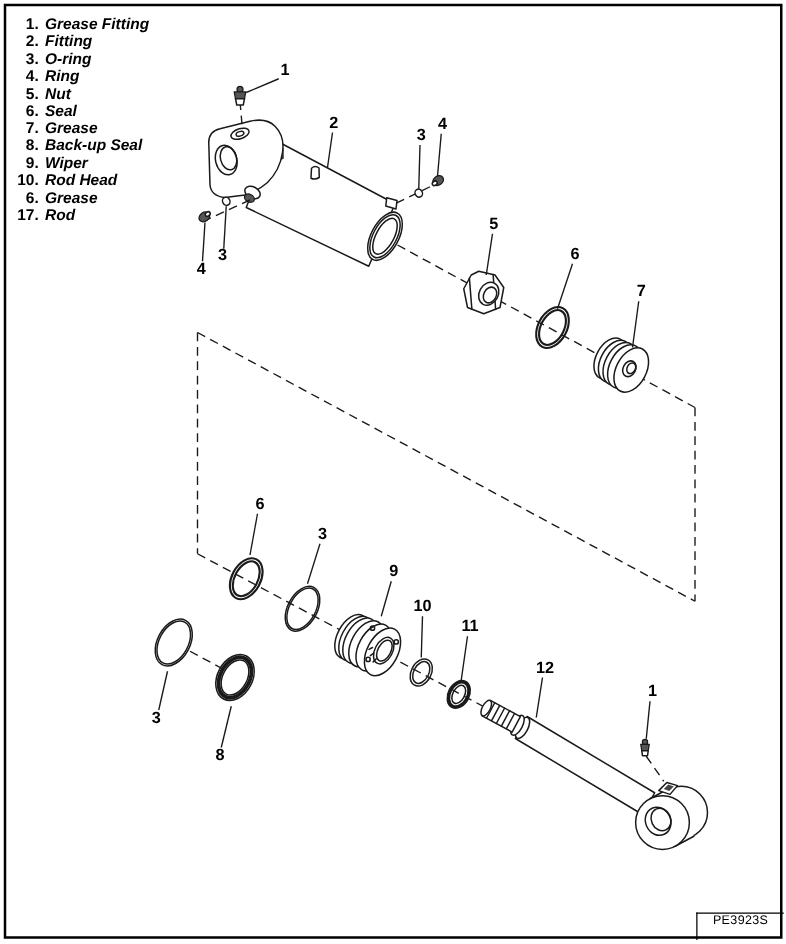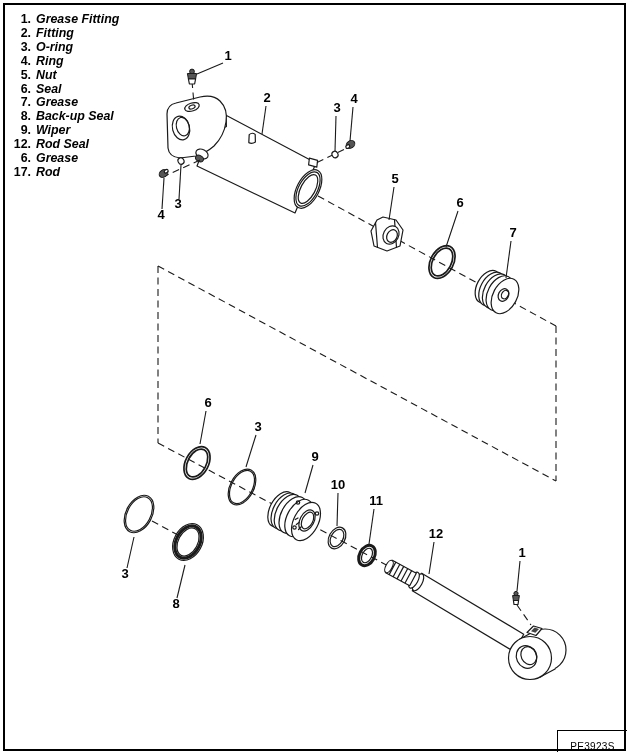--- a/index.html
+++ b/index.html
@@ -3,21 +3,21 @@
 <meta charset="utf-8">
 <style>
   html,body{margin:0;padding:0;background:#fff;}
   body{width:629px;height:755px;position:relative;font-family:"Liberation Sans",sans-serif;overflow:hidden;}
   .frame{position:absolute;left:3px;top:3px;width:623px;height:748px;border:2px solid #000;box-sizing:border-box;background:#fff;}
   svg.art{position:absolute;left:0;top:0;}
   .parts{position:absolute;left:9px;top:13px;}
   .prow{display:flex;font-weight:bold;font-size:12.4px;line-height:13.9px;color:#000;white-space:nowrap;}
   .pnum{width:22px;text-align:right;}
   .pname{margin-left:5px;font-style:italic;}
-  .codebox{position:absolute;left:557px;top:730px;width:69px;height:21px;border-left:1.5px solid #000;border-top:1.5px solid #000;display:flex;align-items:flex-end;justify-content:center;font-size:10px;color:#000;letter-spacing:.3px;}
+  .codebox{position:absolute;left:557px;top:730px;width:69px;height:21px;border-left:1.5px solid #000;border-top:1.5px solid #000;display:flex;align-items:flex-start;justify-content:center;font-size:10px;color:#000;letter-spacing:.3px;}
   
   .s{fill:none;stroke:#1a1a1a;stroke-width:1.2;stroke-linecap:round;stroke-linejoin:round;}
   .s2{fill:none;stroke:#1a1a1a;stroke-width:1.7;}
   .f{fill:#fff;stroke:#1a1a1a;stroke-width:1.2;stroke-linejoin:round;}
   .d{fill:none;stroke:#1a1a1a;stroke-width:1.1;stroke-dasharray:7 4.5;}
   .ld{stroke:#1a1a1a;stroke-width:1.1;}
   .thick{fill:none;stroke:#1a1a1a;stroke-width:3;}
   .dk{fill:#555;stroke:#1a1a1a;stroke-width:1;}
   .lab{font:bold 13px "Liberation Sans",sans-serif;fill:#000;text-anchor:middle;}
 </style>
@@ -276,22 +276,22 @@
     </div>
   <div class="prow">
       <span class="pnum">8.</span>
       <span class="pname">Back-up Seal</span>
     </div>
   <div class="prow">
       <span class="pnum">9.</span>
       <span class="pname">Wiper</span>
     </div>
   <div class="prow">
-      <span class="pnum">12.</span>
-      <span class="pname">Rod Seal</span>
+      <span class="pnum">10.</span>
+      <span class="pname">Rod Head</span>
     </div>
   <div class="prow">
       <span class="pnum">6.</span>
       <span class="pname">Grease</span>
     </div>
   <div class="prow">
       <span class="pnum">17.</span>
       <span class="pname">Rod</span>
     </div>
 </div>

